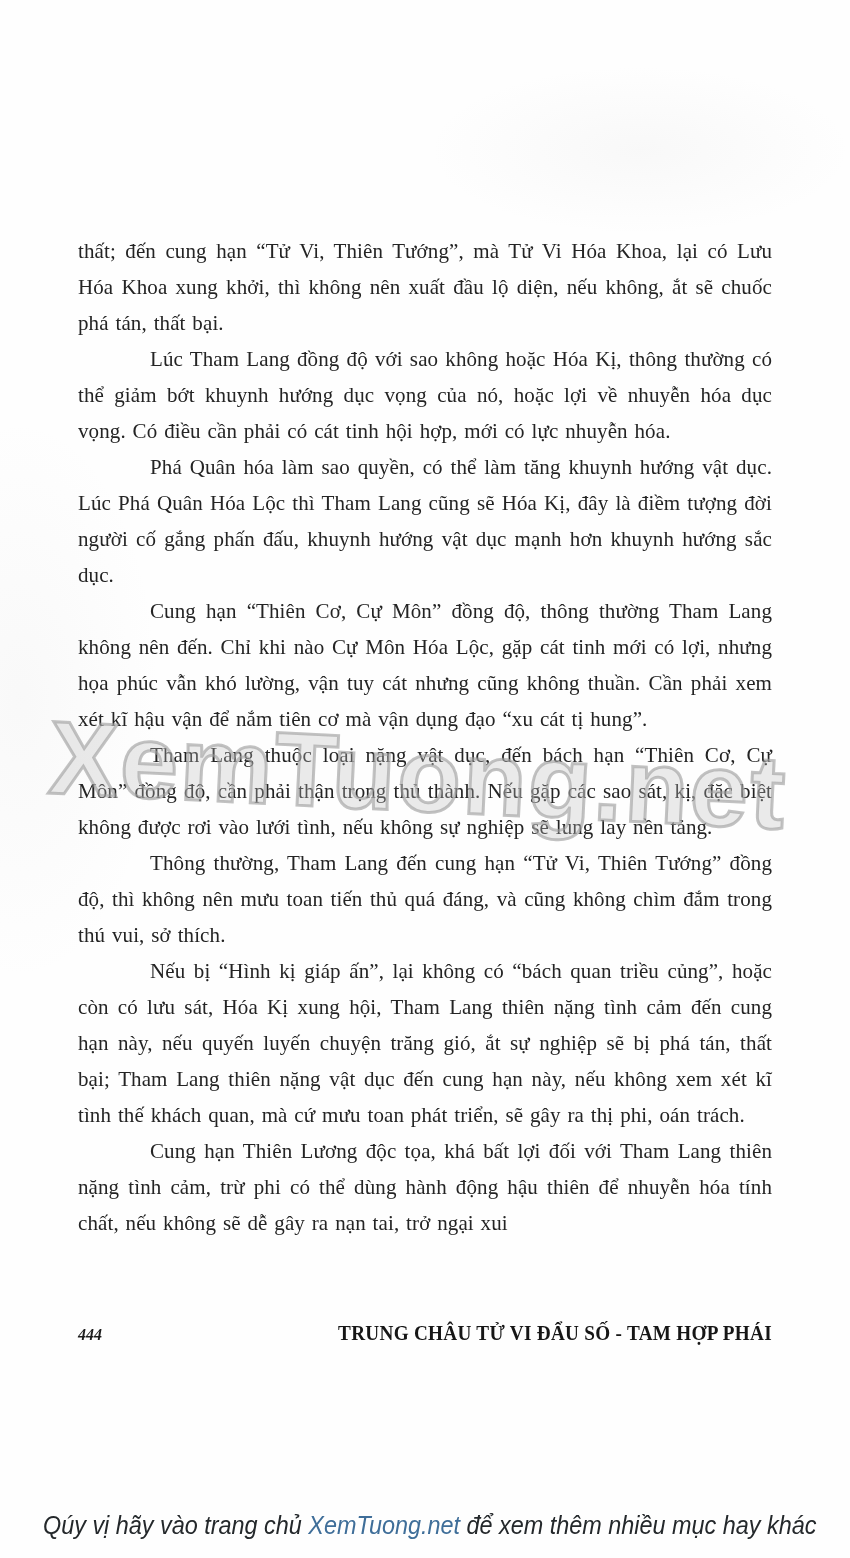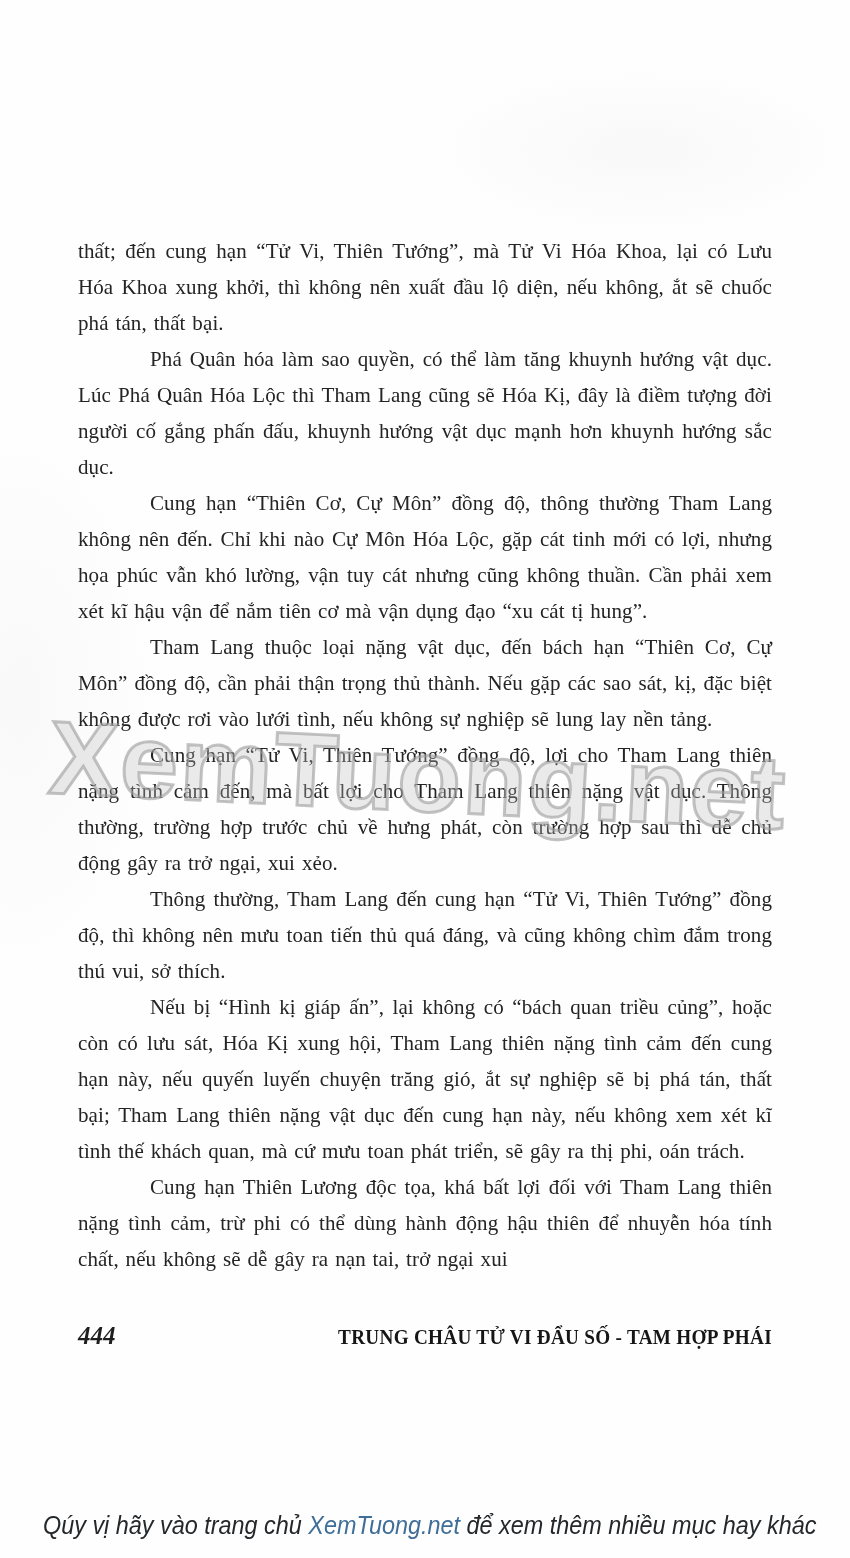--- a/index.html
+++ b/index.html
@@ -65,21 +65,21 @@
     width: 694px;
     display: flex;
     justify-content: space-between;
     align-items: baseline;
     z-index: 2;
   }
   .pagenum {
     font-family: "Liberation Serif", "DejaVu Serif", serif;
     font-weight: 700;
     font-style: italic;
-    font-size: 25px;
+    font-size: 16px;
     color: #1e1e1e;
     text-align: center;
   }
   .runtitle {
     font-family: "Liberation Serif", "DejaVu Serif", serif;
     font-weight: 700;
     font-size: 20px;
     letter-spacing: 0.3px;
     color: #161616;
     transform: scaleX(0.96);
@@ -109,24 +109,24 @@
     cursor: pointer;
   }
 </style>
 </head>
 <body>
 
 <div class="scan-page">
 
   <div class="bodytext">
     <p class="first">thất; đến cung hạn “Tử Vi, Thiên Tướng”, mà Tử Vi Hóa Khoa, lại có Lưu Hóa Khoa xung khởi, thì không nên xuất đầu lộ diện, nếu không, ắt sẽ chuốc phá tán, thất bại.</p>
+    <p>Lúc Tham Lang đồng độ với sao không hoặc Hóa Kị, thông thường có thể giảm bớt khuynh hướng dục vọng của nó, hoặc lợi về nhuyễn hóa dục vọng. Có điều cần phải có cát tinh hội hợp, mới có lực nhuyễn hóa.</p>
     <p>Phá Quân hóa làm sao quyền, có thể làm tăng khuynh hướng vật dục. Lúc Phá Quân Hóa Lộc thì Tham Lang cũng sẽ Hóa Kị, đây là điềm tượng đời người cố gắng phấn đấu, khuynh hướng vật dục mạnh hơn khuynh hướng sắc dục.</p>
     <p>Cung hạn “Thiên Cơ, Cự Môn” đồng độ, thông thường Tham Lang không nên đến. Chỉ khi nào Cự Môn Hóa Lộc, gặp cát tinh mới có lợi, nhưng họa phúc vẫn khó lường, vận tuy cát nhưng cũng không thuần. Cần phải xem xét kĩ hậu vận để nắm tiên cơ mà vận dụng đạo “xu cát tị hung”.</p>
     <p>Tham Lang thuộc loại nặng vật dục, đến bách hạn “Thiên Cơ, Cự Môn” đồng độ, cần phải thận trọng thủ thành. Nếu gặp các sao sát, kị, đặc biệt không được rơi vào lưới tình, nếu không sự nghiệp sẽ lung lay nền tảng.</p>
-    <p>Cung hạn “Tử Vi, Thiên Tướng” đồng độ, lợi cho Tham Lang thiên nặng tình cảm đến, mà bất lợi cho Tham Lang thiên nặng vật dục. Thông thường, trường hợp trước chủ về hưng phát, còn trường hợp sau thì dễ chủ động gây ra trở ngại, xui xẻo.</p>
     <p>Thông thường, Tham Lang đến cung hạn “Tử Vi, Thiên Tướng” đồng độ, thì không nên mưu toan tiến thủ quá đáng, và cũng không chìm đắm trong thú vui, sở thích.</p>
     <p>Nếu bị “Hình kị giáp ấn”, lại không có “bách quan triều củng”, hoặc còn có lưu sát, Hóa Kị xung hội, Tham Lang thiên nặng tình cảm đến cung hạn này, nếu quyến luyến chuyện trăng gió, ắt sự nghiệp sẽ bị phá tán, thất bại; Tham Lang thiên nặng vật dục đến cung hạn này, nếu không xem xét kĩ tình thế khách quan, mà cứ mưu toan phát triển, sẽ gây ra thị phi, oán trách.</p>
     <p>Cung hạn Thiên Lương độc tọa, khá bất lợi đối với Tham Lang thiên nặng tình cảm, trừ phi có thể dùng hành động hậu thiên để nhuyễn hóa tính chất, nếu không sẽ dễ gây ra nạn tai, trở ngại xui</p>
   </div>
 
   <div class="watermark">XemTuong.net</div>
 
   <div class="pagefooter">
     <span class="pagenum">444</span>
     <span class="runtitle">TRUNG CHÂU TỬ VI ĐẨU SỐ - TAM HỢP PHÁI</span>

